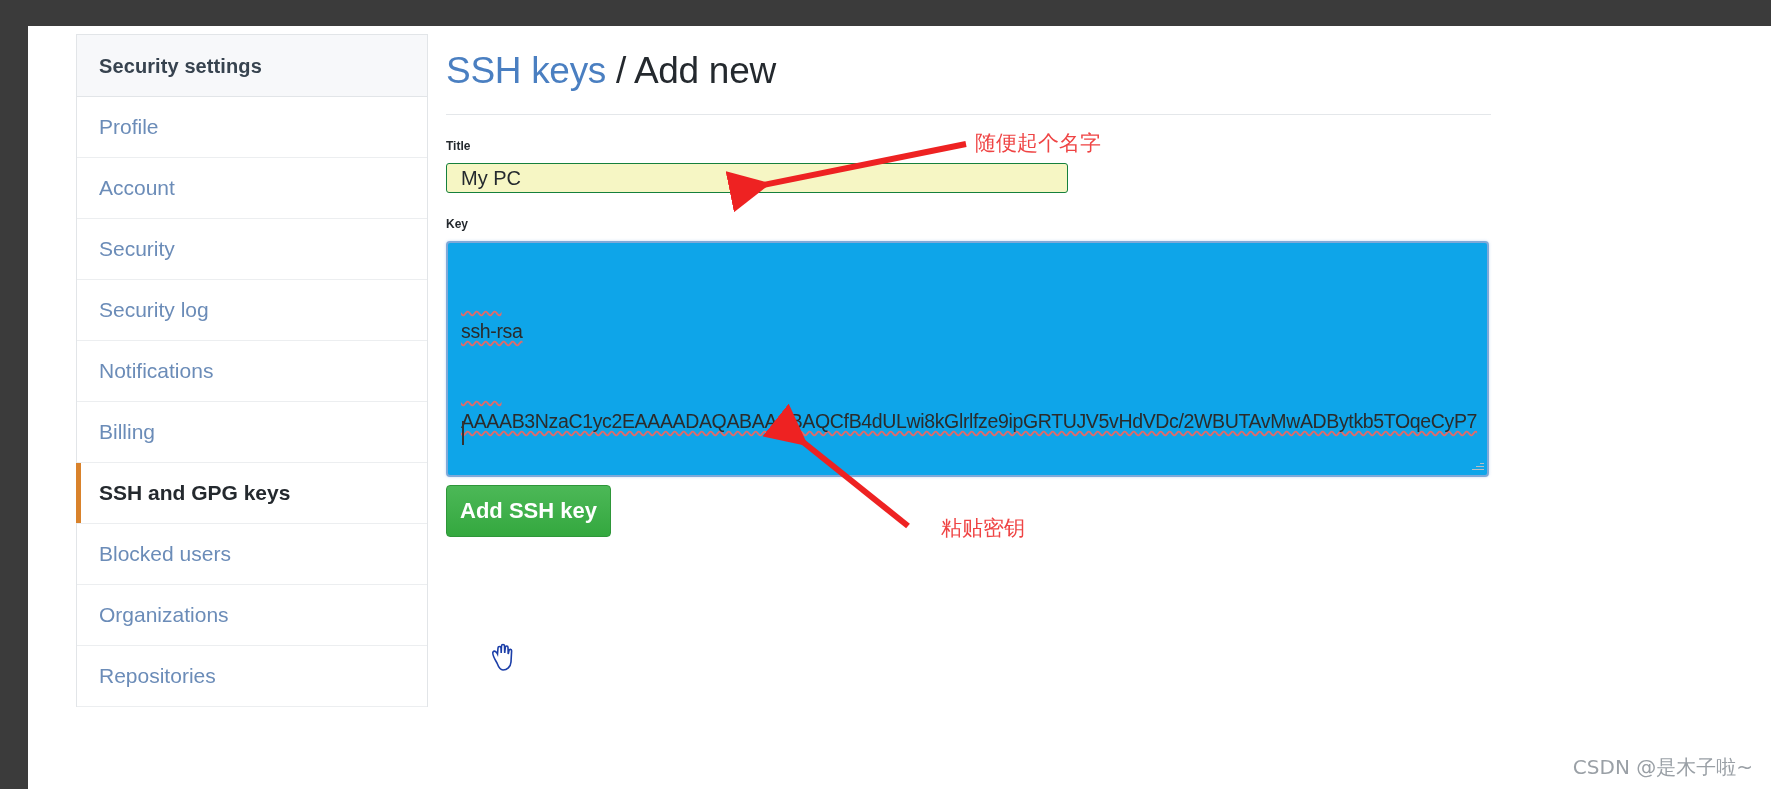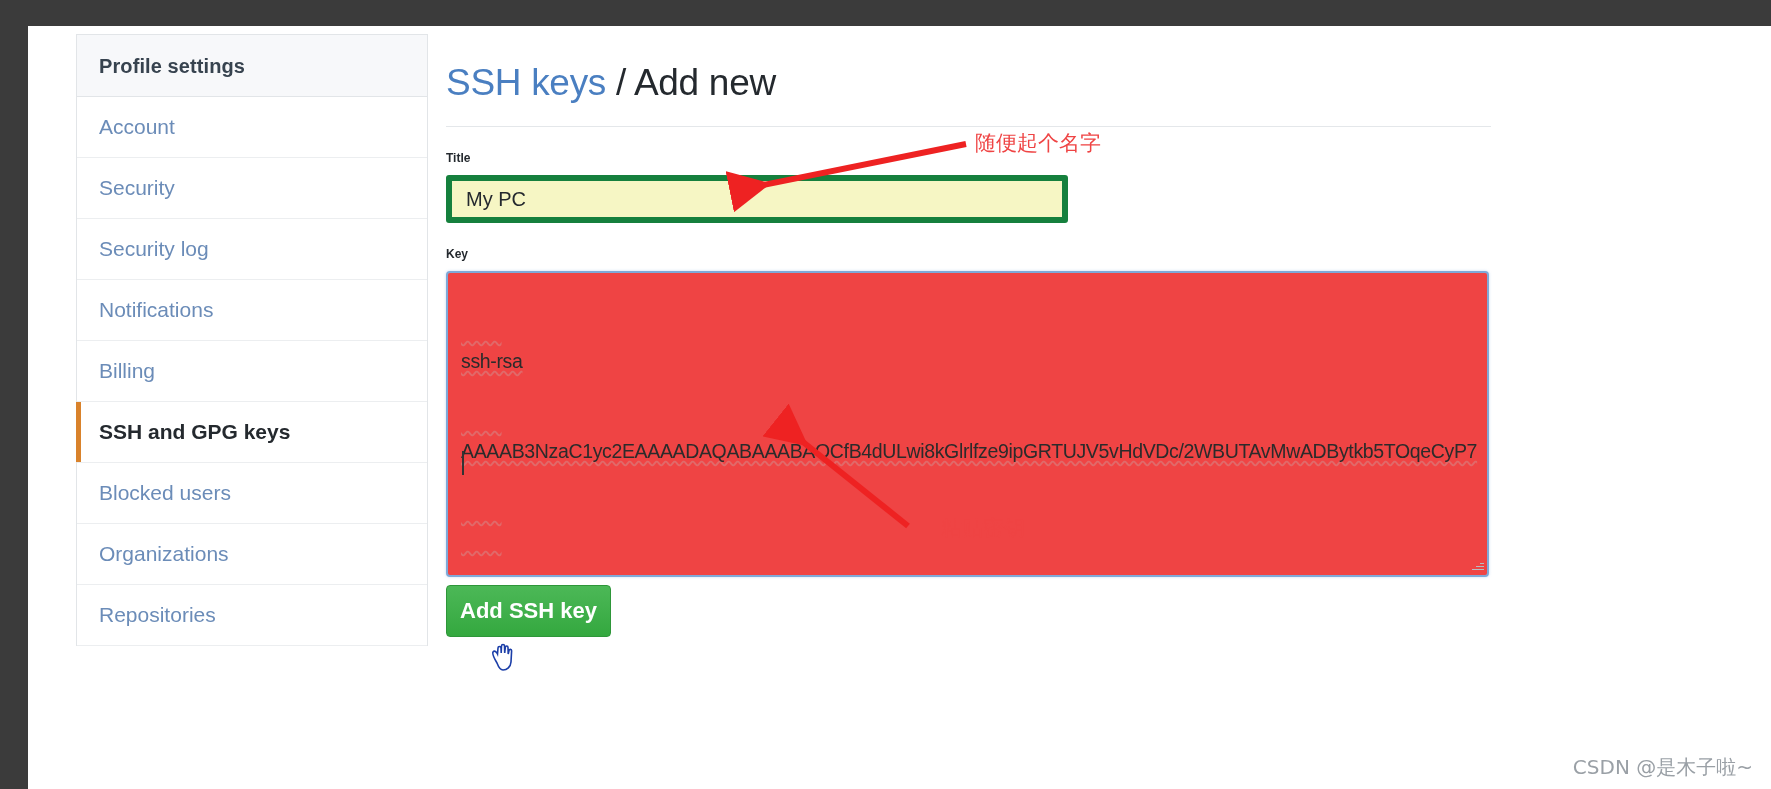--- a/index.html
+++ b/index.html
@@ -54,49 +54,49 @@
     content:"";position:absolute;left:-1px;top:0;bottom:0;width:5px;
     background:#d9822b;
   }
 
   
   .main{
     position:absolute;left:418px;top:8px;width:1300px;
   }
   .page-title{
     font-size:37px;color:#24292e;font-weight:normal;
-    margin:28px 0 0 0;letter-spacing:-.3px;white-space:nowrap;
+    margin:16px 0 0 0;letter-spacing:-.3px;white-space:nowrap;
   }
   .page-title .link{color:#4a7fc1;}
   .title-rule{
     margin-top:22px;width:1045px;height:1px;background:#e4e7ea;
   }
 
   .field-label{
     font-size:12px;font-weight:bold;color:#24292e;
     margin-top:24px;margin-bottom:10px;
   }
   .title-input{
-    width:622px;height:48px;box-sizing:border-box;
+    width:622px;height:30px;box-sizing:border-box;
     background:#f6f6c4;
-    border:6px solid #15803d;
+    border:1px solid #15803d;
     border-radius:3px;
     font-size:20px;color:#24292e;
     padding:0 14px;
     font-family:"Liberation Sans","DejaVu Sans",sans-serif;
     outline:none;
     display:block;
   }
 
   .key-area{
     position:relative;
-    width:1043px;height:306px;box-sizing:border-box;
+    width:1043px;height:236px;box-sizing:border-box;
     border:2px solid #7fa9d8;
     border-radius:4px;
-    background:#ef4444;
+    background:#0ea5e9;
     box-shadow:0 0 3px rgba(90,150,220,.35);
     overflow:hidden;
   }
   .key-text{
     position:absolute;left:13px;top:13px;right:8px;
     font-family:"Liberation Sans","DejaVu Sans",sans-serif;
     font-size:19.5px;
     line-height:30px;
     color:#2b2b2b;
     white-space:pre;
@@ -156,22 +156,25 @@
 </style>
 </head>
 <body>
 
 <div class="page-gutter"></div>
 <div class="page-gutter-top"></div>
 
 <div class="content-wrap">
 
   <div class="sidebar">
-    <div class="sidebar-header">Profile settings</div>
-
+    <div class="sidebar-header">Security settings</div>
+
+    <div class="sidebar-item">
+      <span>Profile</span>
+    </div>
     <div class="sidebar-item">
       <span>Account</span>
     </div>
     <div class="sidebar-item">
       <span>Security</span>
     </div>
     <div class="sidebar-item">
       <span>Security log</span>
     </div>
     <div class="sidebar-item">

